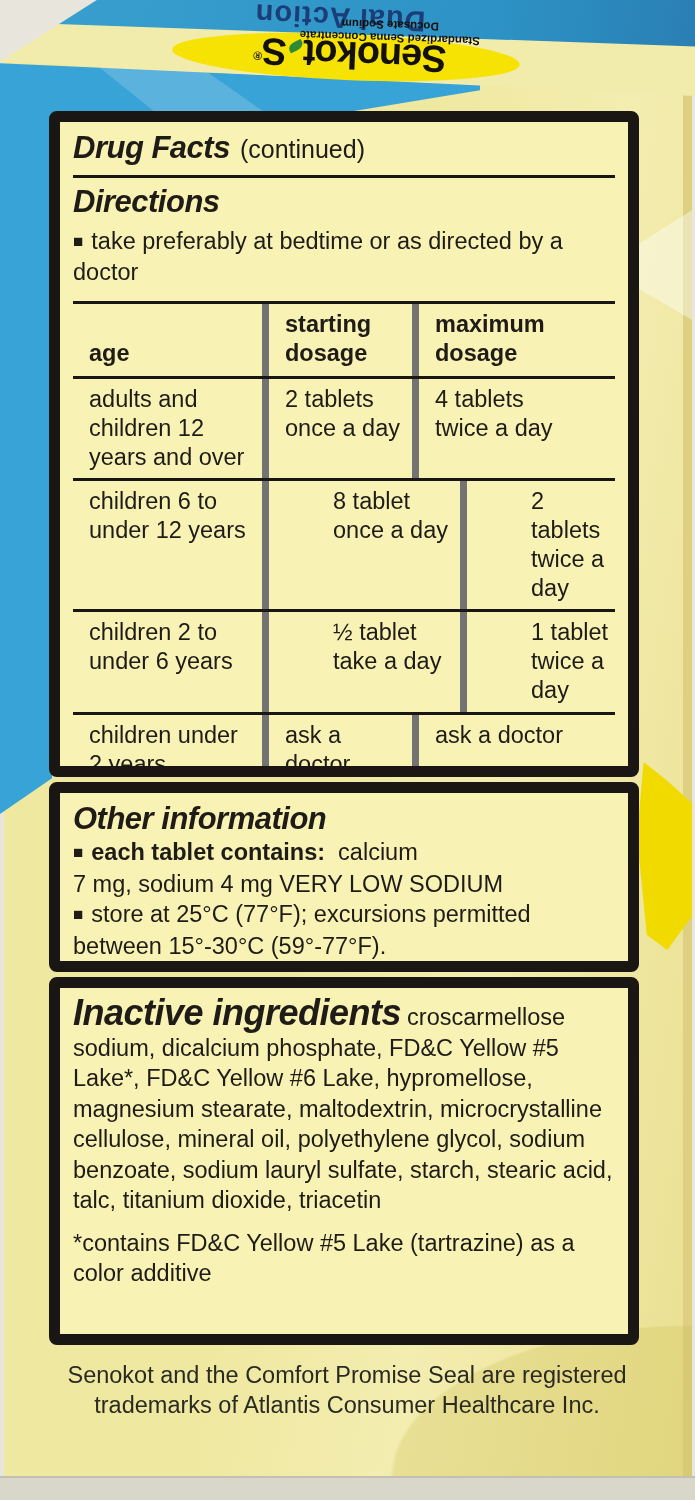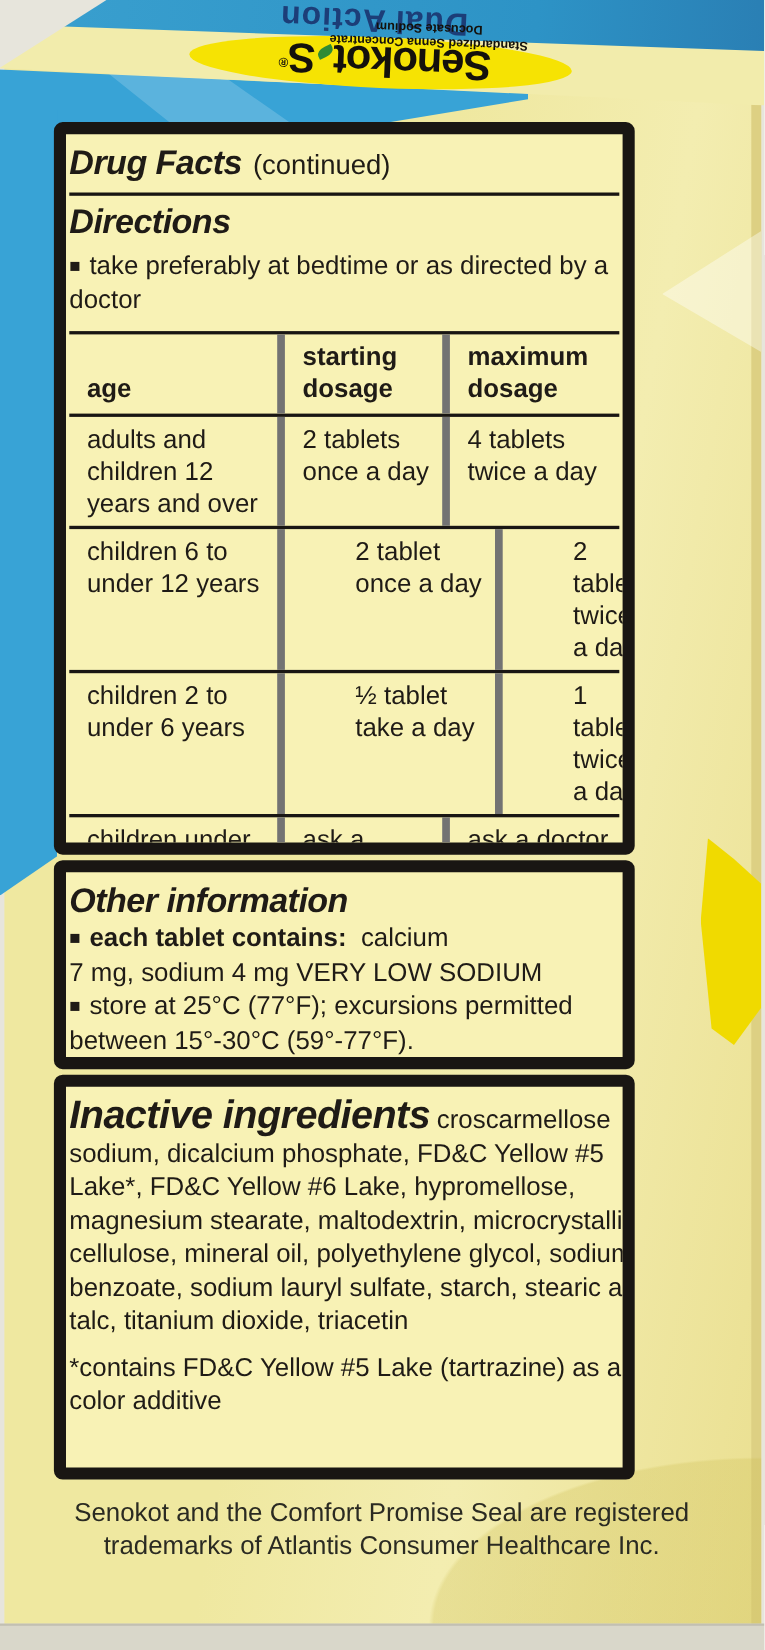--- a/index.html
+++ b/index.html
@@ -88,24 +88,24 @@
     position:absolute;right:3px;top:762px;width:55px;height:188px;z-index:2;
     background:#f0da00;
     clip-path:polygon(12% 0,55% 10%,100% 22%,100% 82%,55% 100%,18% 92%,0 40%);
   }
   .shade-br{
     position:absolute;right:3px;bottom:22px;width:370px;height:180px;z-index:1;
     background:radial-gradient(ellipse 115% 120% at 100% 100%,rgba(203,188,80,0.28) 70%,transparent 71%);
   }
   
   .panel{
-    position:absolute;left:49px;width:528px;z-index:5;
+    position:absolute;left:49px;width:590px;z-index:5;
     background:#f8f2b5;border:11px solid #191613;border-radius:8px;
     box-sizing:border-box;overflow:hidden;
-    padding:8px 3px;
+    padding:8px 13px;
   }
   .p1{top:111px;height:666px;}
   .p2{top:782px;height:190px;}
   .p3{top:977px;height:368px;}
   .heading{font-size:31px;font-weight:bold;font-style:italic;letter-spacing:-0.5px;}
   .continued{font-size:25px;font-style:normal;font-weight:normal;letter-spacing:0;margin-left:10px;}
   .rule{height:3px;background:#191613;margin:9px 0 6px 0;}
   .body-text{font-size:23.5px;line-height:30px;}
   .bullet{display:inline-block;font-size:17px;vertical-align:2px;margin-right:8px;}
   .directions-bullet{width:525px;margin:6px 0 14px 0;}
@@ -191,21 +191,21 @@
           </div>
         <div class="dcell">
             <div class="wn">4 tablets twice a day</div>
           </div>
       </div>
       <div class="drow r2">
         <div class="dcell">
             <div class="w">children 6 to under 12 years</div>
           </div>
         <div class="dcell">
-            <div class="wn">2 tablet once a day</div>
+            <div class="wn">8 tablet once a day</div>
           </div>
         <div class="dcell">
             <div class="wn">2 tablets twice a day</div>
           </div>
       </div>
       <div class="drow r3">
         <div class="dcell">
             <div class="w">children 2 to under 6 years</div>
           </div>
         <div class="dcell">

